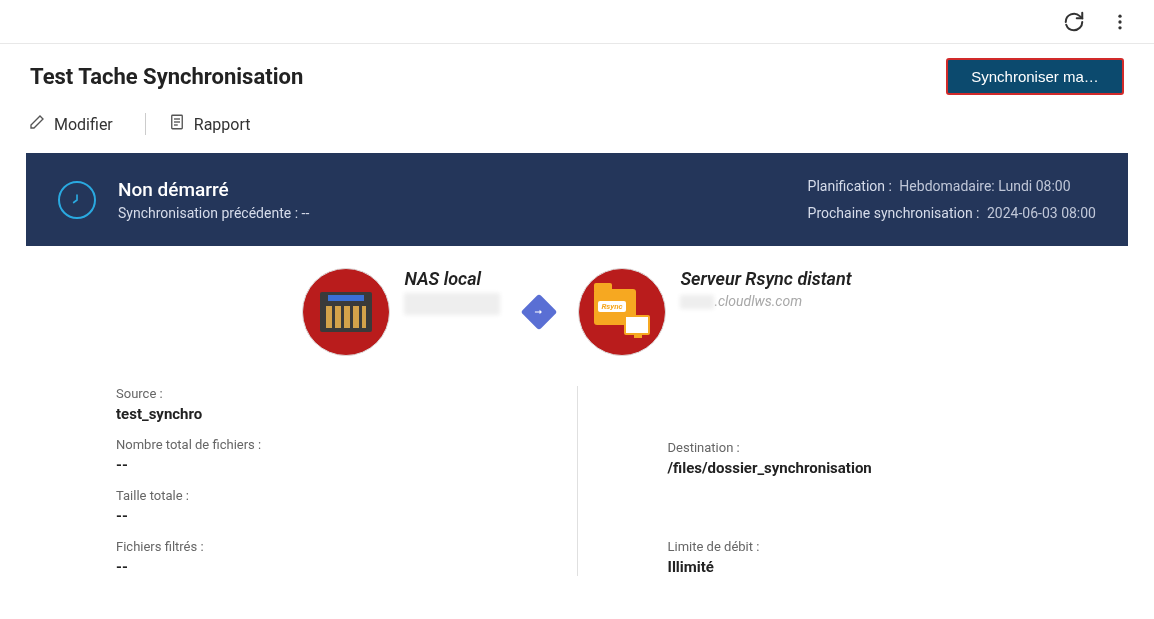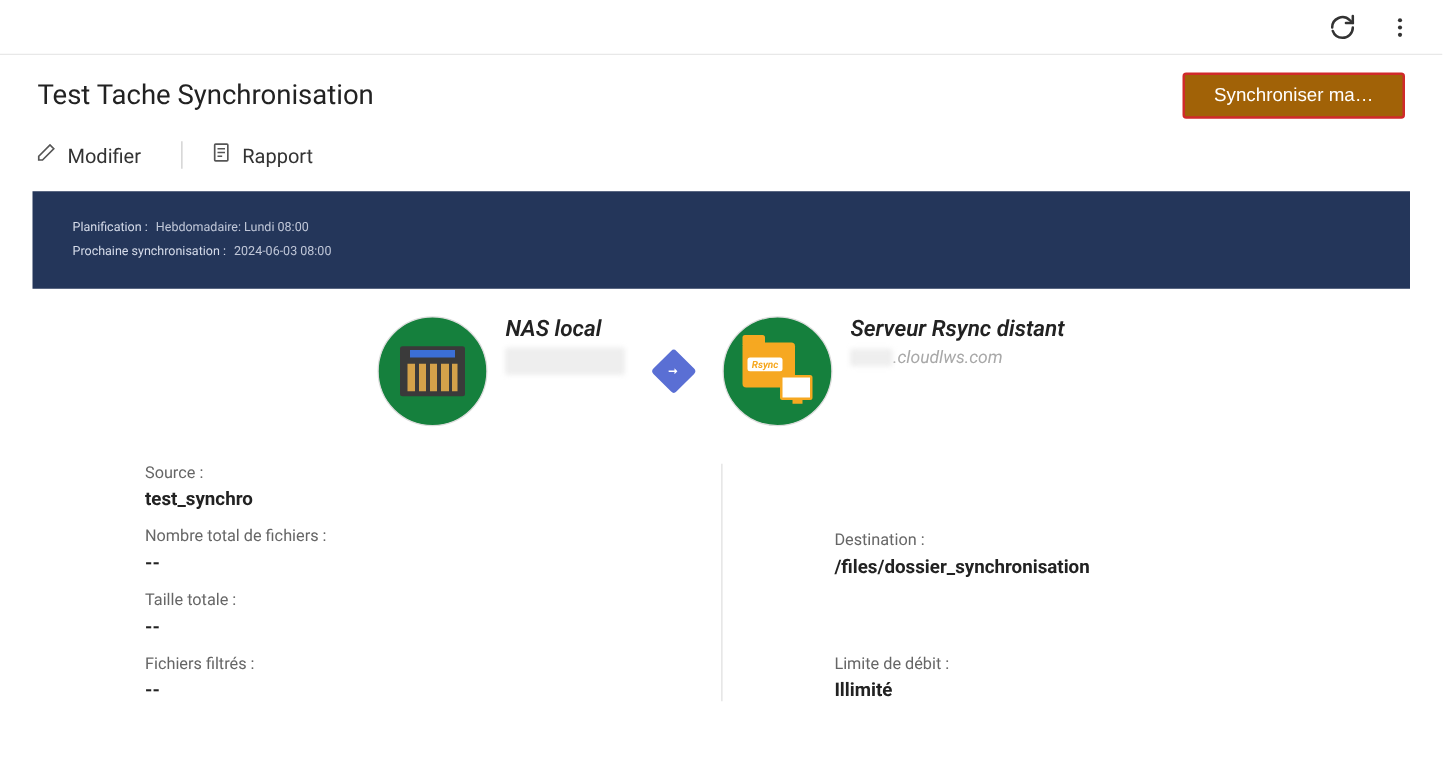--- a/index.html
+++ b/index.html
@@ -29,25 +29,25 @@
     color: #333;
   }
   .header-row {
     display: flex;
     align-items: center;
     justify-content: space-between;
     padding: 14px 30px 8px 30px;
   }
   .page-title {
     font-size: 22px;
-    font-weight: 400;
+    font-weight: 700;
     color: #222;
   }
   .sync-btn {
-    background: #a16207;
+    background: #0c4a6e;
     color: #fff;
     border: 2px solid #d12a2a;
     border-radius: 3px;
     padding: 8px 16px;
     font-size: 15px;
     font-weight: 400;
     cursor: pointer;
     width: 178px;
     text-align: center;
     white-space: nowrap;
@@ -101,21 +101,21 @@
   .status-title {
     font-size: 19px;
     font-weight: 500;
     margin-bottom: 4px;
   }
   .status-sub {
     font-size: 14px;
     color: #d6dcea;
   }
   .status-right {
-    font-size: 10px;
+    font-size: 14px;
     line-height: 1.9;
   }
   .status-right .label { color: #d6dcea; }
   .status-right .val { color: #c0c7d8; margin-left: 4px; }
   .endpoints {
     display: flex;
     align-items: center;
     justify-content: center;
     gap: 26px;
     padding: 22px 26px 10px 26px;
@@ -124,21 +124,21 @@
     display: flex;
     align-items: flex-start;
     gap: 14px;
     font-style: italic;
   }
   .circle-icon {
     width: 88px;
     height: 88px;
     border-radius: 50%;
     border: 1px solid #dcdcdc;
-    background: #15803d;
+    background: #b91c1c;
     display: flex;
     align-items: center;
     justify-content: center;
   }
   .ep-title {
     font-size: 18px;
     font-weight: 600;
     color: #222;
   }
   .ep-sub {
@@ -296,20 +296,34 @@
         <line x1="8" y1="8" x2="16" y2="8"></line>
           <line x1="8" y1="12" x2="16" y2="12"></line>
           <line x1="8" y1="16" x2="13" y2="16"></line>
       </svg>
     </span>
     <span>Rapport</span>
   </div>
 </div>
 
 <div class="status-banner">
+  <div class="status-left">
+    <div class="clock-circle">
+      <svg width="20" height="20" viewBox="0 0 24 24" fill="none" stroke="#2aa9e0" stroke-width="2" stroke-linecap="round">
+        <polyline points="12 6 12 12 8 15"></polyline>
+      </svg>
+    </div>
+    <div>
+      <div class="status-title">Non démarré</div>
+      <div class="status-sub">
+        <span>Synchronisation précédente :</span>
+        <span>--</span>
+      </div>
+    </div>
+  </div>
   <div class="status-right">
     <div>
       <span class="label">Planification :</span>
       <span class="val">Hebdomadaire: Lundi 08:00</span>
     </div>
     <div>
       <span class="label">Prochaine synchronisation :</span>
       <span class="val">2024-06-03 08:00</span>
     </div>
   </div>

